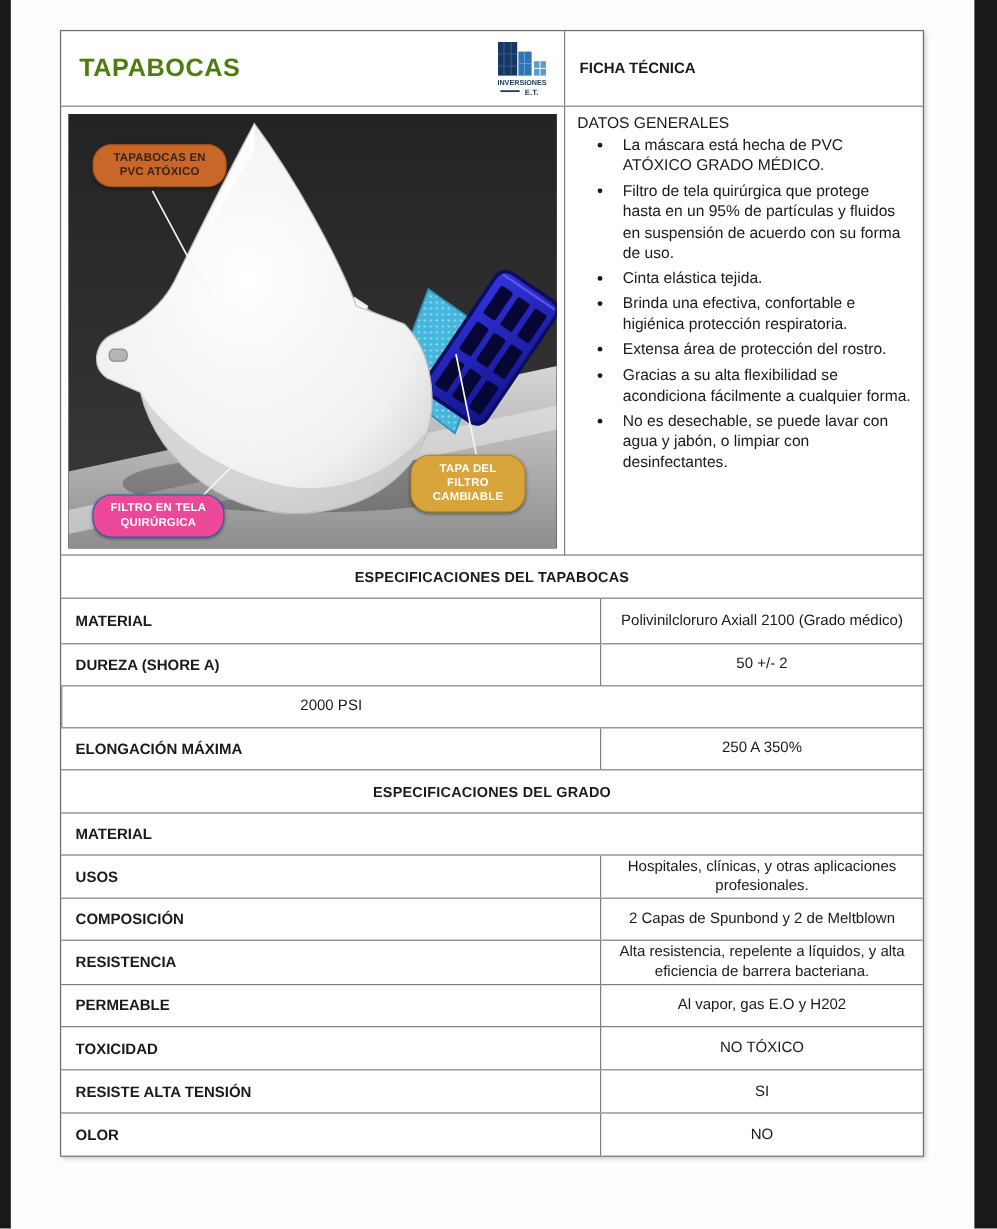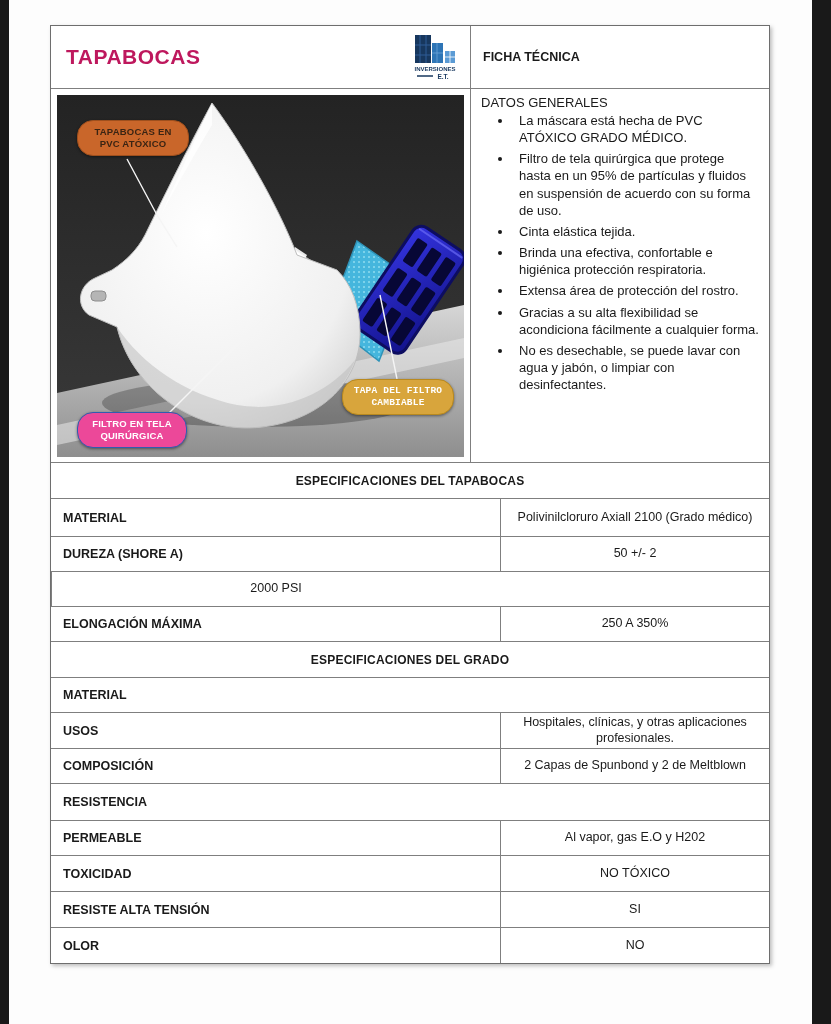--- a/index.html
+++ b/index.html
@@ -15,38 +15,38 @@
     position:absolute; left:50px; top:25px; width:720px; background:#ffffff;
     border:1px solid #6e6e6e; box-shadow:2px 2px 4px rgba(0,0,0,0.25);
     box-sizing:border-box;
   }
   .row { display:grid; border-top:1px solid #7f7f7f; box-sizing:border-box; }
   .row-first { border-top:none; }
 
   
   .hdr-row { grid-template-columns:419px 1fr; height:62px; }
   .title-cell { position:relative; display:flex; align-items:center; padding-left:15px; }
-  .page-title { font-size:21px; font-weight:bold; letter-spacing:0.5px; color:#be185d; }
+  .page-title { font-size:21px; font-weight:bold; letter-spacing:0.5px; color:#4d7c0f; }
   .logo-box { position:absolute; right:5px; top:7px; width:60px; height:48px; }
   .cell-right { border-left:1px solid #7f7f7f; }
   .doctype-cell { display:flex; align-items:center; padding-left:12px; font-weight:bold; font-size:12.5px; }
 
   
   .main-row { grid-template-columns:419px 1fr; height:374px; }
   .img-cell { padding:6px; box-sizing:border-box; }
   .scene { position:relative; width:407px; height:362px; background:#2e2e2e; overflow:hidden; }
   .scene svg { position:absolute; left:0; top:0; }
   .pill {
     position:absolute; border-radius:16px; padding:5px 9px; box-sizing:border-box;
     font-size:9.5px; font-weight:bold; text-align:center; line-height:1.25;
     letter-spacing:0.2px; box-shadow:0 1px 3px rgba(0,0,0,0.45);
   }
   .pill-pvc   { left:20px;  top:25px;  width:112px; color:#3a2413; border:1px solid #9e4f1d; }
   .pill-filtro{ left:20px;  top:317px; width:110px; color:#ffffff; border:1px solid #2f5cb0; }
-  .pill-tapa  { left:285px; top:284px; width:112px; color:#ffffff; border:1px solid #b8891f;font-family:Liberation Mono, monospace; }
+  .pill-tapa  { left:285px; top:284px; width:96px; color:#ffffff; border:1px solid #b8891f; }
 
   .datos-cell { padding:6px 10px 6px 10px; font-size:13px; }
   .datos-title { font-weight:normal; font-size:13px; margin-bottom:2px; }
   ul.datos { margin:2px 0 4px 0; padding-left:32px; }
   ul.datos li { margin-bottom:4px; line-height:1.32; padding-left:6px; }
 
   
   .sec-row { height:36px; display:flex; align-items:center; justify-content:center;
              font-weight:bold; font-size:12px; letter-spacing:0.2px; }
   .spec-row { grid-template-columns:449px 1fr; height:35px; }
@@ -214,20 +214,21 @@
     <div class="row spec-row h36">
       <div class="spec-label">USOS</div>
       <div class="spec-value">Hospitales, clínicas, y otras aplicaciones profesionales.</div>
     </div>
     <div class="row spec-row">
       <div class="spec-label">COMPOSICIÓN</div>
       <div class="spec-value">2 Capas de Spunbond y 2 de Meltblown</div>
     </div>
     <div class="row spec-row h37">
       <div class="spec-label">RESISTENCIA</div>
+      <div class="spec-value">Alta resistencia, repelente a líquidos, y alta eficiencia de barrera bacteriana.</div>
     </div>
     <div class="row spec-row">
       <div class="spec-label">PERMEABLE</div>
       <div class="spec-value">Al vapor, gas E.O y H202</div>
     </div>
     <div class="row spec-row h36">
       <div class="spec-label">TOXICIDAD</div>
       <div class="spec-value">NO TÓXICO</div>
     </div>
     <div class="row spec-row h36">

